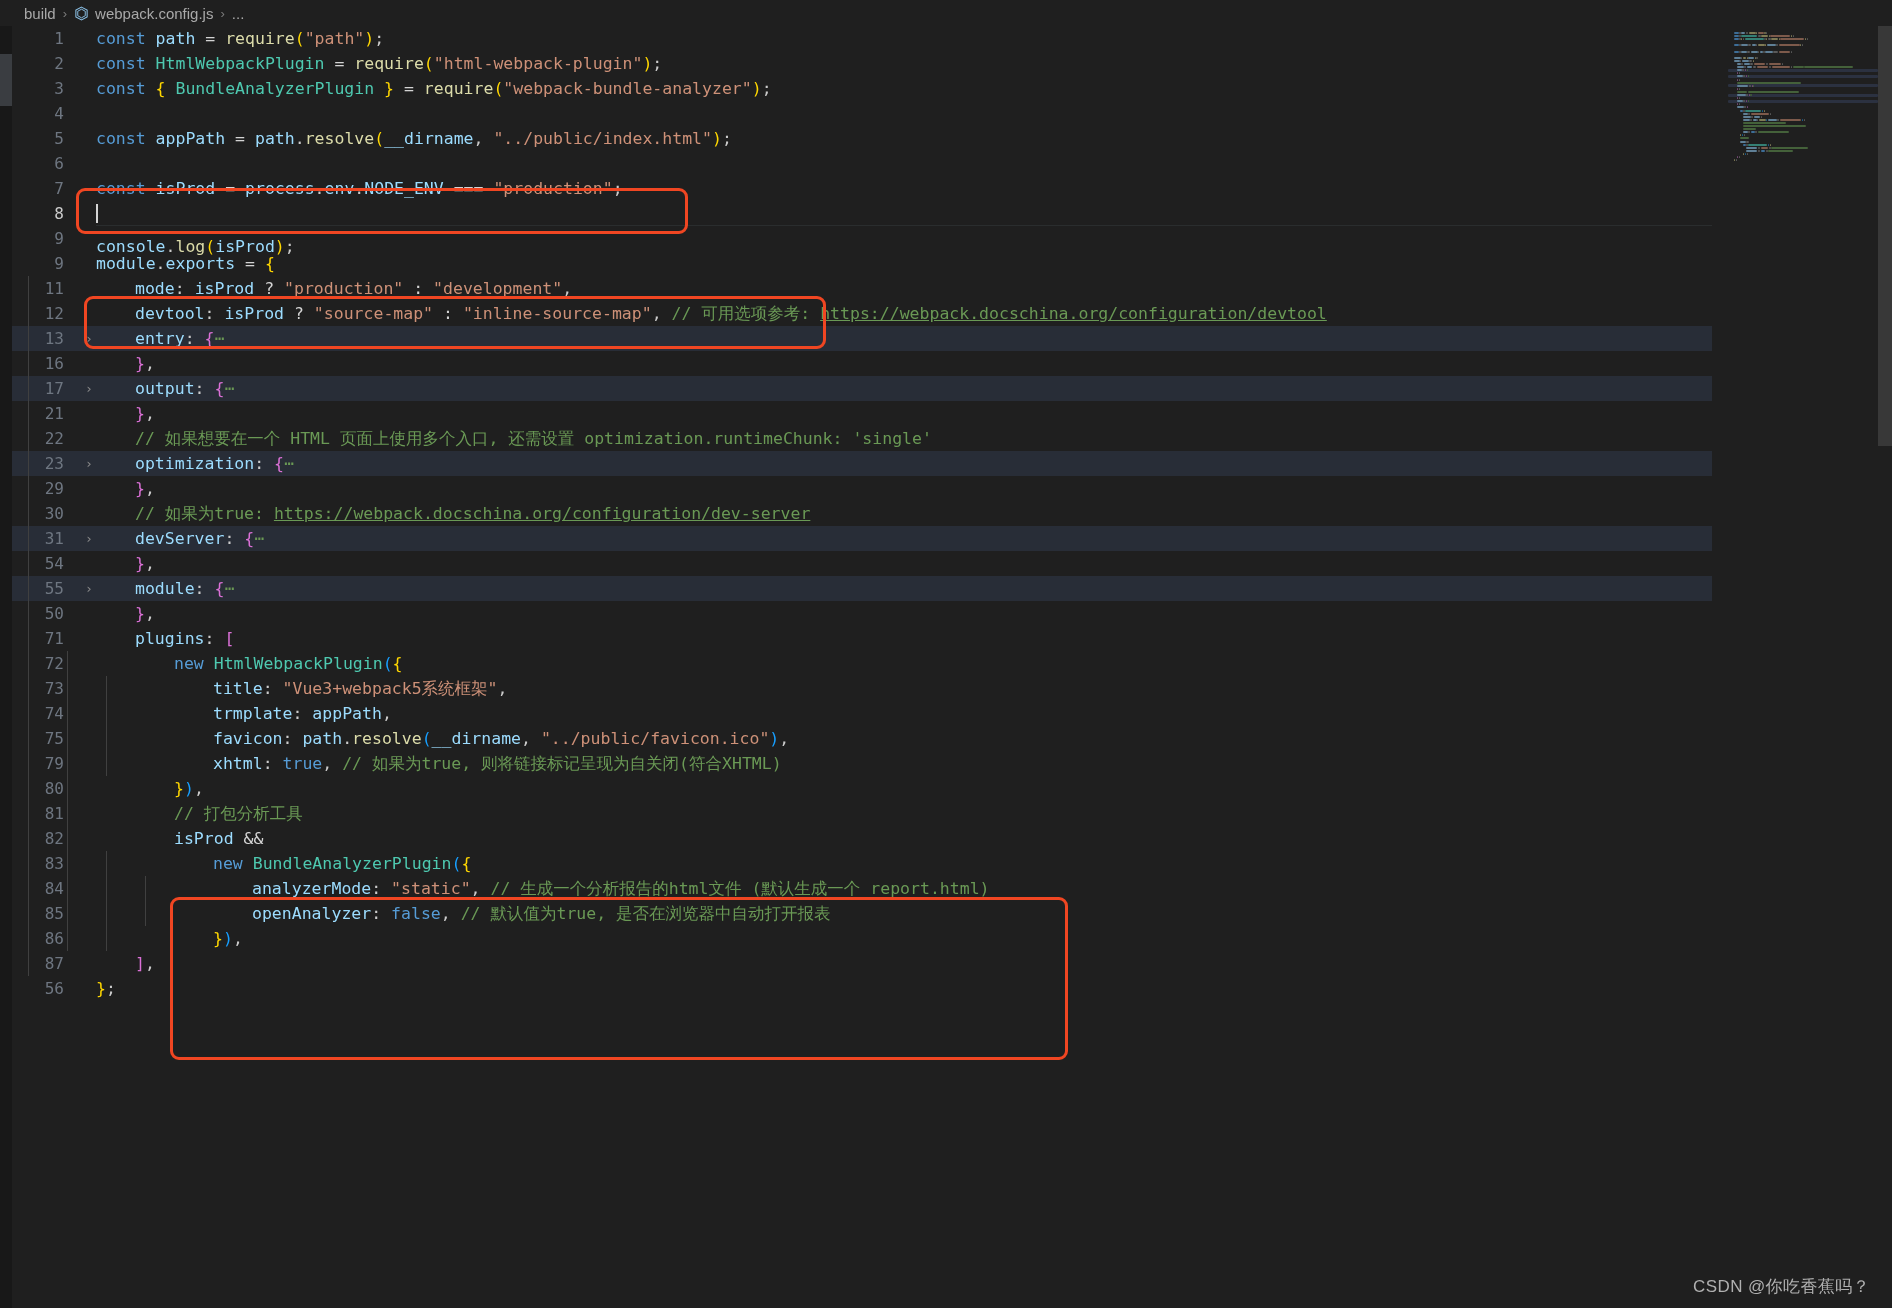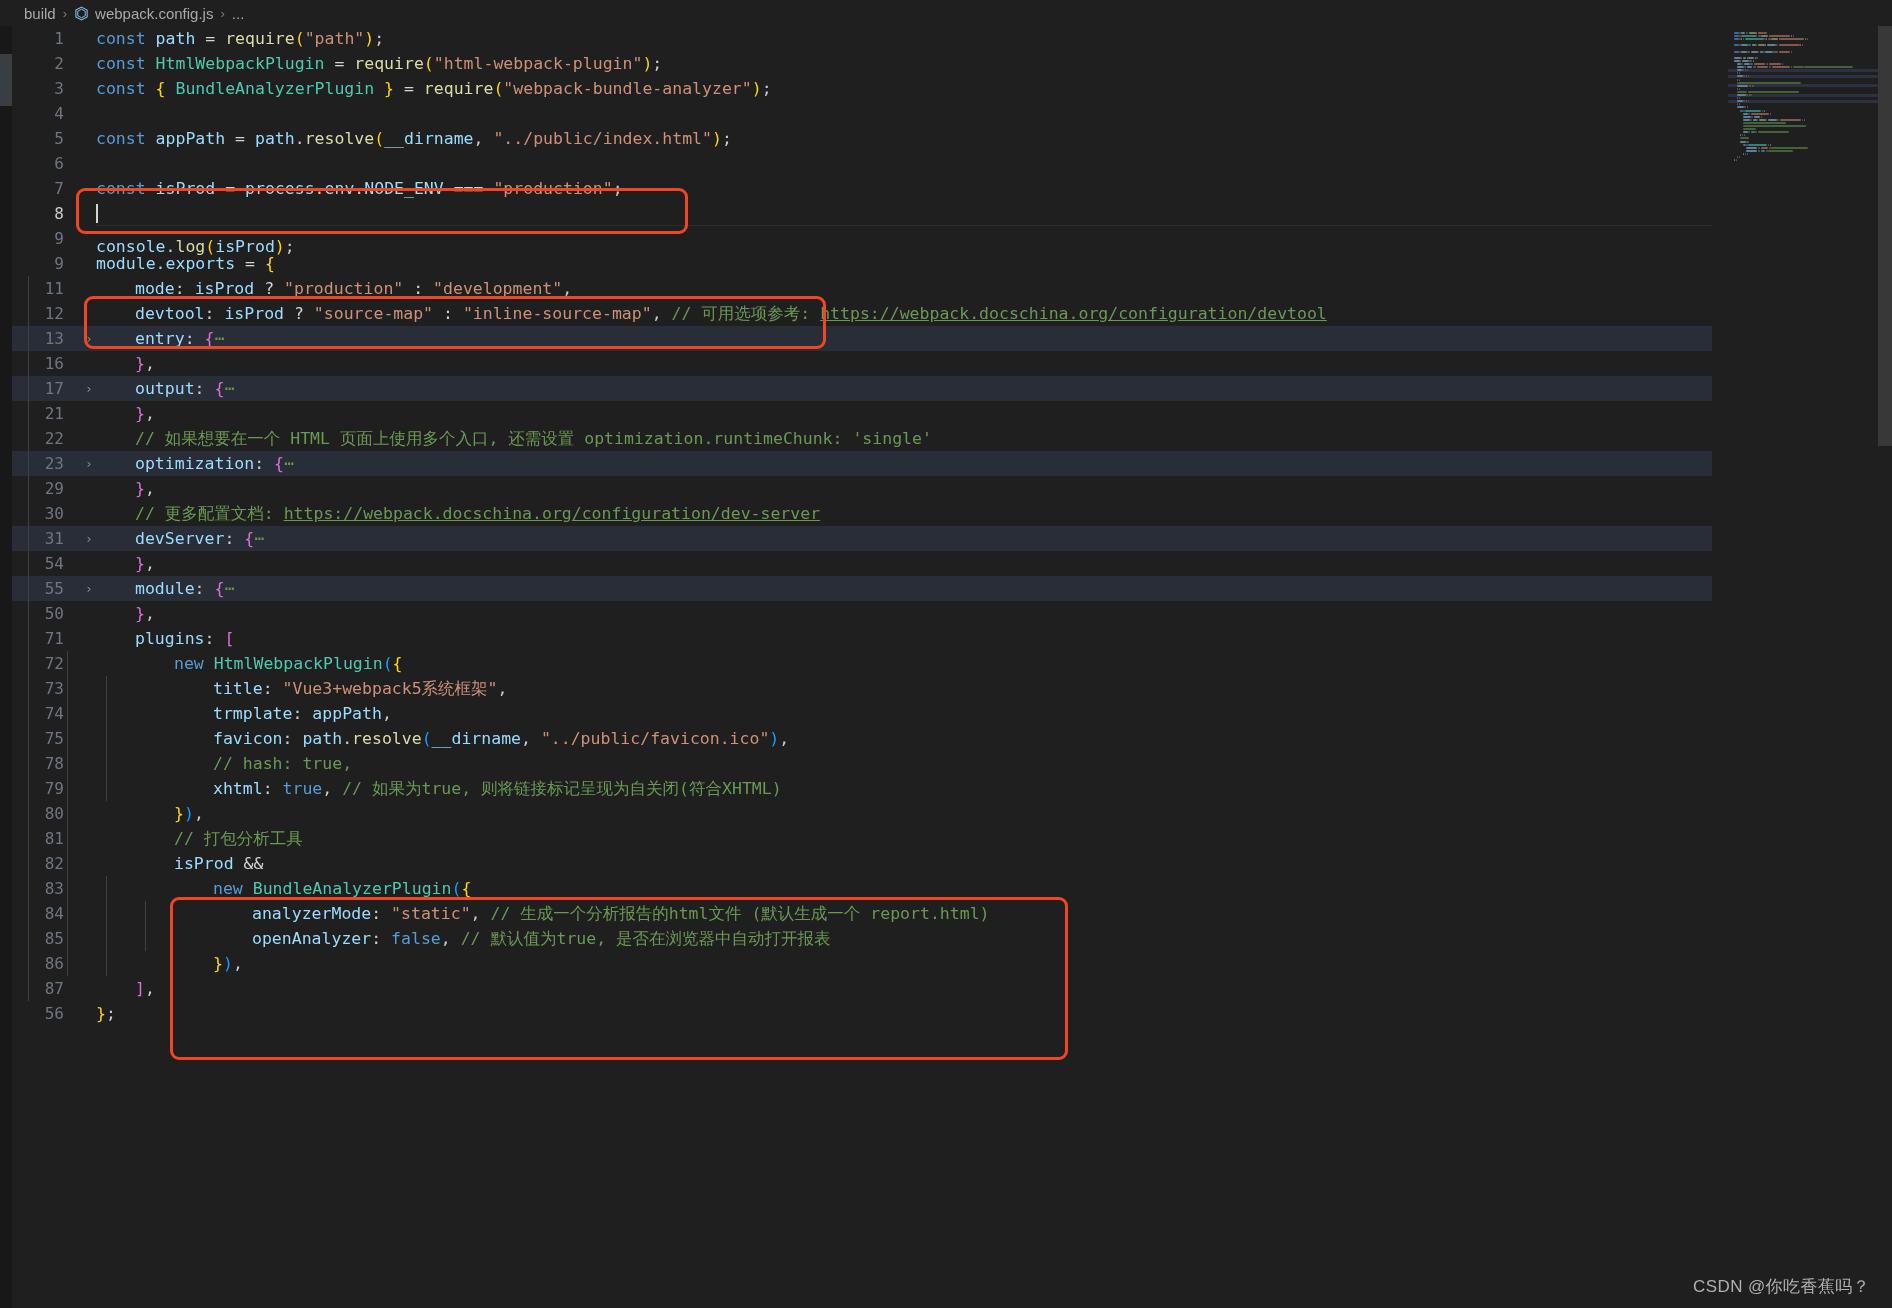--- a/index.html
+++ b/index.html
@@ -159,31 +159,30 @@
         <div class="line"><div class="gutter">9</div><div class="code" style="padding-left: 16px;"><span class="var">module</span><span class="punct">.</span><span class="prop">exports</span><span class="op"> = </span><span class="br-y">{</span></div></div>
         <div class="line"><div class="gutter">11</div><span class="ig" style="left: 16px;"></span><div class="code" style="padding-left: 55px;"><span class="prop" style="margin-left: 0px;">mode</span><span class="punct" style="margin-left: 0px;">: </span><span class="var" style="margin-left: 0px;">isProd</span><span class="op" style="margin-left: 0px;"> ? </span><span class="str" style="margin-left: 0px;">"production"</span><span class="op" style="margin-left: 0px;"> : </span><span class="str" style="margin-left: 0px;">"development"</span><span class="punct" style="margin-left: 0px;">,</span></div></div>
         <div class="line"><div class="gutter">12</div><span class="ig" style="left: 16px;"></span><div class="code" style="padding-left: 55px;"><span class="prop" style="margin-left: 0px;">devtool</span><span class="punct" style="margin-left: 0px;">: </span><span class="var" style="margin-left: 0px;">isProd</span><span class="op" style="margin-left: 0px;"> ? </span><span class="str" style="margin-left: 0px;">"source-map"</span><span class="op" style="margin-left: 0px;"> : </span><span class="str" style="margin-left: 0px;">"inline-source-map"</span><span class="punct" style="margin-left: 0px;">, </span><span class="cmt" style="margin-left: 0px;">// 可用选项参考: </span><span class="link" style="margin-left: 0px;">https://webpack.docschina.org/configuration/devtool</span></div></div>
         <div class="line folded-row"><div class="gutter">13</div><div class="fold">›</div><span class="ig" style="left: 16px;"></span><div class="code" style="padding-left: 55px;"><span class="prop" style="margin-left: 0px;">entry</span><span class="punct" style="margin-left: 0px;">: </span><span class="br-p" style="margin-left: 0px;">{</span><span class="cmt" style="margin-left: 0px;">⋯</span></div></div>
         <div class="line"><div class="gutter">16</div><span class="ig" style="left: 16px;"></span><div class="code" style="padding-left: 55px;"><span class="br-p" style="margin-left: 0px;">}</span><span class="punct" style="margin-left: 0px;">,</span></div></div>
         <div class="line folded-row"><div class="gutter">17</div><div class="fold">›</div><span class="ig" style="left: 16px;"></span><div class="code" style="padding-left: 55px;"><span class="prop" style="margin-left: 0px;">output</span><span class="punct" style="margin-left: 0px;">: </span><span class="br-p" style="margin-left: 0px;">{</span><span class="cmt" style="margin-left: 0px;">⋯</span></div></div>
         <div class="line"><div class="gutter">21</div><span class="ig" style="left: 16px;"></span><div class="code" style="padding-left: 55px;"><span class="br-p" style="margin-left: 0px;">}</span><span class="punct" style="margin-left: 0px;">,</span></div></div>
         <div class="line"><div class="gutter">22</div><span class="ig" style="left: 16px;"></span><div class="code" style="padding-left: 55px;"><span class="cmt" style="margin-left: 0px;">// 如果想要在一个 HTML 页面上使用多个入口, 还需设置 optimization.runtimeChunk: 'single'</span></div></div>
         <div class="line folded-row"><div class="gutter">23</div><div class="fold">›</div><span class="ig" style="left: 16px;"></span><div class="code" style="padding-left: 55px;"><span class="prop" style="margin-left: 0px;">optimization</span><span class="punct" style="margin-left: 0px;">: </span><span class="br-p" style="margin-left: 0px;">{</span><span class="cmt" style="margin-left: 0px;">⋯</span></div></div>
         <div class="line"><div class="gutter">29</div><span class="ig" style="left: 16px;"></span><div class="code" style="padding-left: 55px;"><span class="br-p" style="margin-left: 0px;">}</span><span class="punct" style="margin-left: 0px;">,</span></div></div>
-        <div class="line"><div class="gutter">30</div><span class="ig" style="left: 16px;"></span><div class="code" style="padding-left: 55px;"><span class="cmt" style="margin-left: 0px;">// 更多配置文档: </span><span class="link" style="margin-left: 0px;">https://webpack.docschina.org/configuration/dev-server</span></div></div>
+        <div class="line"><div class="gutter">30</div><span class="ig" style="left: 16px;"></span><div class="code" style="padding-left: 55px;"><span class="cmt" style="margin-left: 0px;">// 如果为true: </span><span class="link" style="margin-left: 0px;">https://webpack.docschina.org/configuration/dev-server</span></div></div>
         <div class="line folded-row"><div class="gutter">31</div><div class="fold">›</div><span class="ig" style="left: 16px;"></span><div class="code" style="padding-left: 55px;"><span class="prop" style="margin-left: 0px;">devServer</span><span class="punct" style="margin-left: 0px;">: </span><span class="br-p" style="margin-left: 0px;">{</span><span class="cmt" style="margin-left: 0px;">⋯</span></div></div>
         <div class="line"><div class="gutter">54</div><span class="ig" style="left: 16px;"></span><div class="code" style="padding-left: 55px;"><span class="br-p" style="margin-left: 0px;">}</span><span class="punct" style="margin-left: 0px;">,</span></div></div>
         <div class="line folded-row"><div class="gutter">55</div><div class="fold">›</div><span class="ig" style="left: 16px;"></span><div class="code" style="padding-left: 55px;"><span class="prop" style="margin-left: 0px;">module</span><span class="punct" style="margin-left: 0px;">: </span><span class="br-p" style="margin-left: 0px;">{</span><span class="cmt" style="margin-left: 0px;">⋯</span></div></div>
         <div class="line"><div class="gutter">50</div><span class="ig" style="left: 16px;"></span><div class="code" style="padding-left: 55px;"><span class="br-p" style="margin-left: 0px;">}</span><span class="punct" style="margin-left: 0px;">,</span></div></div>
         <div class="line"><div class="gutter">71</div><span class="ig" style="left: 16px;"></span><div class="code" style="padding-left: 55px;"><span class="prop" style="margin-left: 0px;">plugins</span><span class="punct" style="margin-left: 0px;">: </span><span class="br-p" style="margin-left: 0px;">[</span></div></div>
         <div class="line"><div class="gutter">72</div><span class="ig" style="left: 16px;"></span><span class="ig" style="left: 55px;"></span><div class="code" style="padding-left: 94px;"><span class="kw" style="margin-left: 0px;">new</span><span class="op" style="margin-left: 0px;"> </span><span class="cls" style="margin-left: 0px;">HtmlWebpackPlugin</span><span class="br-b" style="margin-left: 0px;">(</span><span class="br-y" style="margin-left: 0px;">{</span></div></div>
         <div class="line"><div class="gutter">73</div><span class="ig" style="left: 16px;"></span><span class="ig" style="left: 55px;"></span><span class="ig" style="left: 94px;"></span><div class="code" style="padding-left: 133px;"><span class="prop" style="margin-left: 0px;">title</span><span class="punct" style="margin-left: 0px;">: </span><span class="str" style="margin-left: 0px;">"Vue3+webpack5系统框架"</span><span class="punct" style="margin-left: 0px;">,</span></div></div>
         <div class="line"><div class="gutter">74</div><span class="ig" style="left: 16px;"></span><span class="ig" style="left: 55px;"></span><span class="ig" style="left: 94px;"></span><div class="code" style="padding-left: 133px;"><span class="prop" style="margin-left: 0px;">trmplate</span><span class="punct" style="margin-left: 0px;">: </span><span class="var" style="margin-left: 0px;">appPath</span><span class="punct" style="margin-left: 0px;">,</span></div></div>
         <div class="line"><div class="gutter">75</div><span class="ig" style="left: 16px;"></span><span class="ig" style="left: 55px;"></span><span class="ig" style="left: 94px;"></span><div class="code" style="padding-left: 133px;"><span class="prop" style="margin-left: 0px;">favicon</span><span class="punct" style="margin-left: 0px;">: </span><span class="var" style="margin-left: 0px;">path</span><span class="punct" style="margin-left: 0px;">.</span><span class="fn" style="margin-left: 0px;">resolve</span><span class="br-b" style="margin-left: 0px;">(</span><span class="var" style="margin-left: 0px;">__dirname</span><span class="punct" style="margin-left: 0px;">, </span><span class="str" style="margin-left: 0px;">"../public/favicon.ico"</span><span class="br-b" style="margin-left: 0px;">)</span><span class="punct" style="margin-left: 0px;">,</span></div></div>
-        <div class="line"><div class="gutter">78</div><span class="ig" style="left: 16px;"></span><span class="ig" style="left: 55px;"></span><span class="ig" style="left: 94px;"></span><div class="code" style="padding-left: 133px;"><span class="cmt" style="margin-left: 0px;">// hash: true,</span></div></div>
         <div class="line"><div class="gutter">79</div><span class="ig" style="left: 16px;"></span><span class="ig" style="left: 55px;"></span><span class="ig" style="left: 94px;"></span><div class="code" style="padding-left: 133px;"><span class="prop" style="margin-left: 0px;">xhtml</span><span class="punct" style="margin-left: 0px;">: </span><span class="lit" style="margin-left: 0px;">true</span><span class="punct" style="margin-left: 0px;">, </span><span class="cmt" style="margin-left: 0px;">// 如果为true, 则将链接标记呈现为自关闭(符合XHTML)</span></div></div>
         <div class="line"><div class="gutter">80</div><span class="ig" style="left: 16px;"></span><span class="ig" style="left: 55px;"></span><div class="code" style="padding-left: 94px;"><span class="br-y" style="margin-left: 0px;">}</span><span class="br-b" style="margin-left: 0px;">)</span><span class="punct" style="margin-left: 0px;">,</span></div></div>
         <div class="line"><div class="gutter">81</div><span class="ig" style="left: 16px;"></span><span class="ig" style="left: 55px;"></span><div class="code" style="padding-left: 94px;"><span class="cmt" style="margin-left: 0px;">// 打包分析工具</span></div></div>
         <div class="line"><div class="gutter">82</div><span class="ig" style="left: 16px;"></span><span class="ig" style="left: 55px;"></span><div class="code" style="padding-left: 94px;"><span class="var" style="margin-left: 0px;">isProd</span><span class="op" style="margin-left: 0px;"> &amp;&amp;</span></div></div>
         <div class="line"><div class="gutter">83</div><span class="ig" style="left: 16px;"></span><span class="ig" style="left: 55px;"></span><span class="ig" style="left: 94px;"></span><div class="code" style="padding-left: 133px;"><span class="kw" style="margin-left: 0px;">new</span><span class="op" style="margin-left: 0px;"> </span><span class="cls" style="margin-left: 0px;">BundleAnalyzerPlugin</span><span class="br-b" style="margin-left: 0px;">(</span><span class="br-y" style="margin-left: 0px;">{</span></div></div>
         <div class="line"><div class="gutter">84</div><span class="ig" style="left: 16px;"></span><span class="ig" style="left: 55px;"></span><span class="ig" style="left: 94px;"></span><span class="ig" style="left: 133px;"></span><div class="code" style="padding-left: 172px;"><span class="prop" style="margin-left: 0px;">analyzerMode</span><span class="punct" style="margin-left: 0px;">: </span><span class="str" style="margin-left: 0px;">"static"</span><span class="punct" style="margin-left: 0px;">, </span><span class="cmt" style="margin-left: 0px;">// 生成一个分析报告的html文件 (默认生成一个 report.html)</span></div></div>
         <div class="line"><div class="gutter">85</div><span class="ig" style="left: 16px;"></span><span class="ig" style="left: 55px;"></span><span class="ig" style="left: 94px;"></span><span class="ig" style="left: 133px;"></span><div class="code" style="padding-left: 172px;"><span class="prop" style="margin-left: 0px;">openAnalyzer</span><span class="punct" style="margin-left: 0px;">: </span><span class="lit" style="margin-left: 0px;">false</span><span class="punct" style="margin-left: 0px;">, </span><span class="cmt" style="margin-left: 0px;">// 默认值为true, 是否在浏览器中自动打开报表</span></div></div>
         <div class="line"><div class="gutter">86</div><span class="ig" style="left: 16px;"></span><span class="ig" style="left: 55px;"></span><span class="ig" style="left: 94px;"></span><div class="code" style="padding-left: 133px;"><span class="br-y" style="margin-left: 0px;">}</span><span class="br-b" style="margin-left: 0px;">)</span><span class="punct" style="margin-left: 0px;">,</span></div></div>
         <div class="line"><div class="gutter">87</div><span class="ig" style="left: 16px;"></span><div class="code" style="padding-left: 55px;"><span class="br-p" style="margin-left: 0px;">]</span><span class="punct" style="margin-left: 0px;">,</span></div></div>
         <div class="line"><div class="gutter">56</div><div class="code" style="padding-left: 16px;"><span class="br-y">}</span><span class="punct">;</span></div></div>

